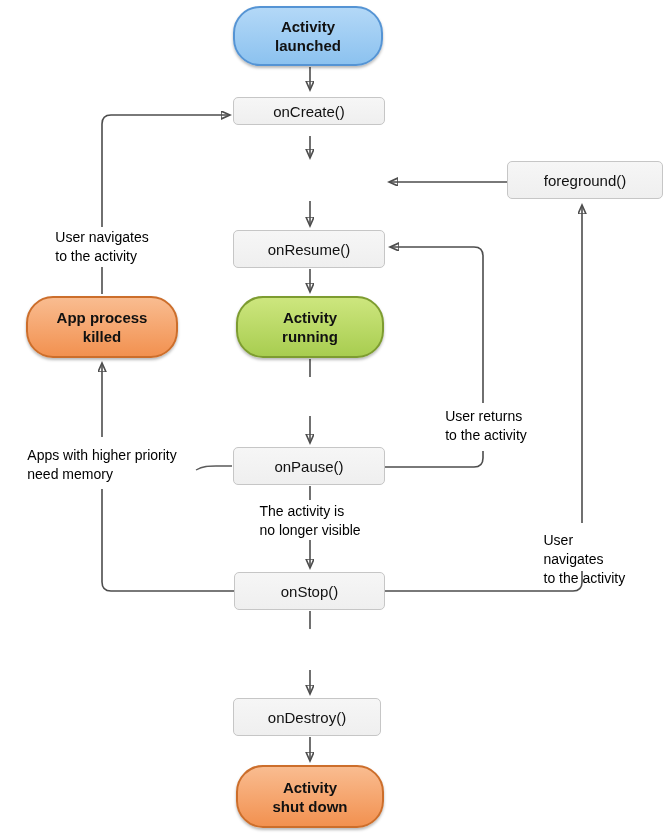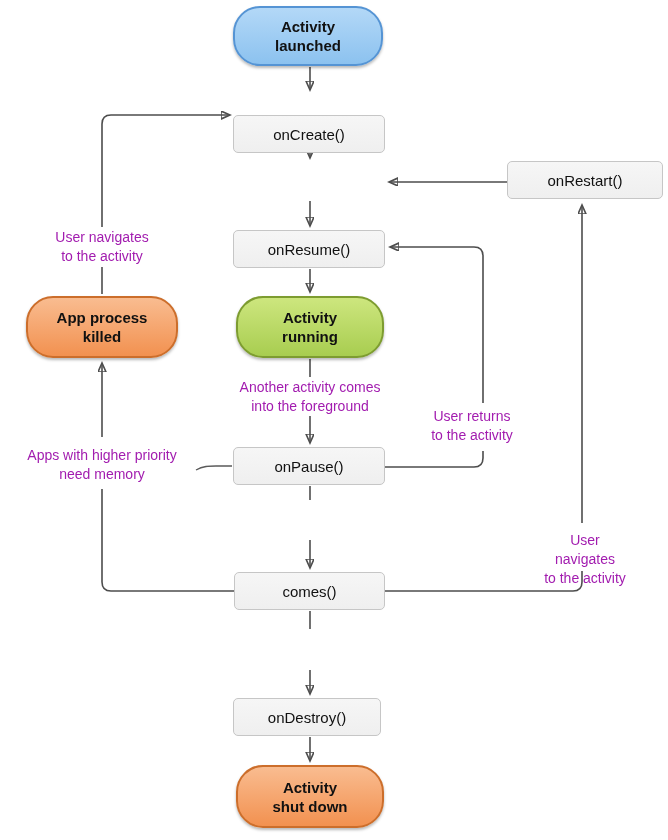--- a/index.html
+++ b/index.html
@@ -41,22 +41,22 @@
     background:linear-gradient(#cde67e,#a8cd50);
     border:2px solid #7d9c30;
   }
   .pill.orange{
     background:linear-gradient(#f9bc90,#f29150);
     border:2px solid #cc6e2b;
   }
   .annotation{
     position:absolute;
     transform:translateX(-50%);
-    text-align:center;white-space:pre-line;
-    color:#a21caf;
+    white-space:pre-line;
+    color:#000000;
     font-size:14px;line-height:19px;
   }
 </style>
 </head>
 <body>
 
 <div class="canvas">
 
   <svg class="edges" viewBox="0 0 668 840">
     <defs>
@@ -83,52 +83,52 @@
     <path d="M385,467 H474 Q483,467 483,458 V451"></path>
     <path d="M483,403 V256 Q483,247 474,247 H391" marker-end="url(#arrow)"></path>
     <path d="M385,591 H573 Q582,591 582,582 V571"></path>
     <path d="M582,523 V206" marker-end="url(#arrow)"></path>
     <path class="leader" d="M196,470 C203,466 209,466 216,466 H232"></path>
   </svg>
 
   <div class="node pill blue" style="left:233px;top:6px;width:150px;height:60px">Activity
 launched</div>
 
-  <div class="node box" style="left:233px;top:115px;width:152px;height:38px">onCreate()</div>
+  <div class="node box" style="left:233px;top:97px;width:152px;height:28px">onCreate()</div>
 
 
-  <div class="node box" style="left:507px;top:161px;width:156px;height:38px">onRestart()</div>
+  <div class="node box" style="left:507px;top:161px;width:156px;height:38px">foreground()</div>
 
   <div class="node box" style="left:233px;top:230px;width:152px;height:38px">onResume()</div>
 
   <div class="node pill green" style="left:236px;top:296px;width:148px;height:62px">Activity
 running</div>
 
   <div class="node pill orange" style="left:26px;top:296px;width:152px;height:62px">App process
 killed</div>
 
   <div class="node box" style="left:233px;top:447px;width:152px;height:38px">onPause()</div>
 
-  <div class="node box" style="left:234px;top:572px;width:151px;height:38px">comes()</div>
+  <div class="node box" style="left:234px;top:572px;width:151px;height:38px">onStop()</div>
 
   <div class="node box" style="left:233px;top:698px;width:148px;height:38px">onDestroy()</div>
 
   <div class="node pill orange" style="left:236px;top:765px;width:148px;height:63px">Activity
 shut down</div>
 
   <div class="annotation" style="left:102px;top:228px">User navigates
 to the activity</div>
 
-  <div class="annotation" style="left:310px;top:378px">Another activity comes
-into the foreground</div>
 
-  <div class="annotation" style="left:472px;top:407px">User returns
+  <div class="annotation" style="left:486px;top:407px">User returns
 to the activity</div>
 
   <div class="annotation" style="left:102px;top:446px">Apps with higher priority
 need memory</div>
 
+  <div class="annotation" style="left:310px;top:502px">The activity is
+no longer visible</div>
 
   <div class="annotation" style="left:585px;top:531px">User navigates
 to the activity</div>
 
 
 </div>
 
 </body></html>

